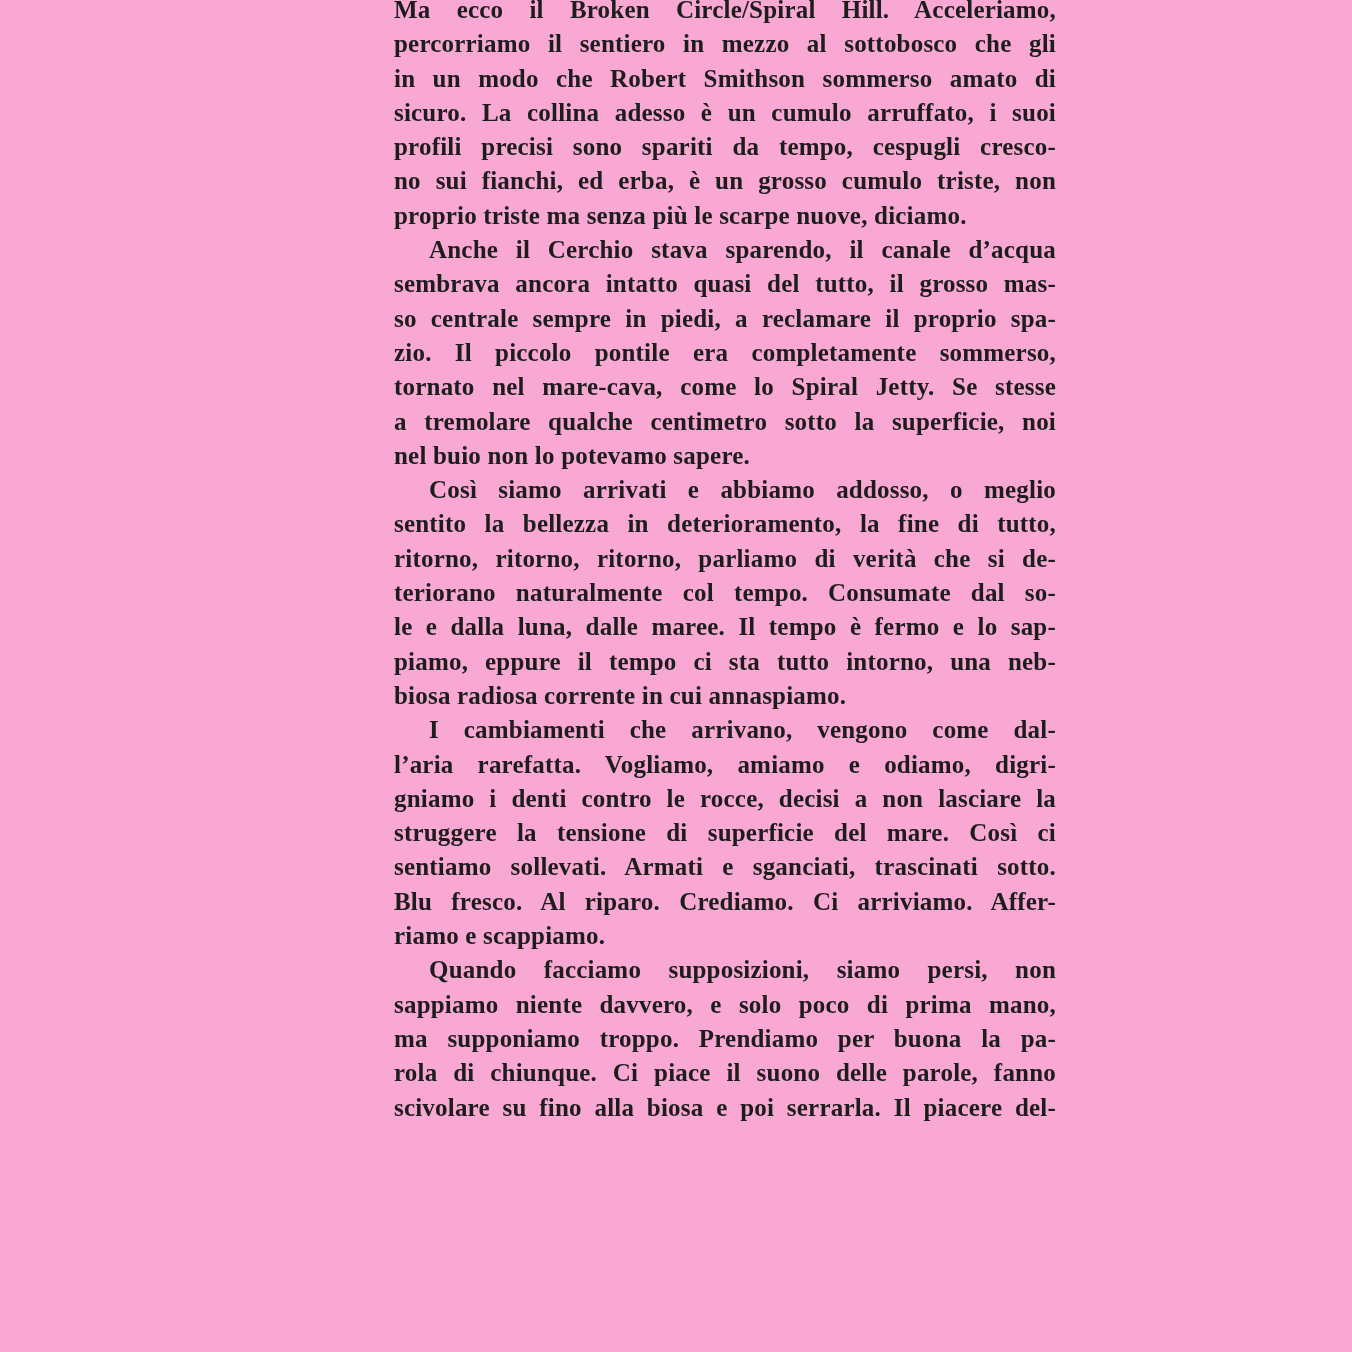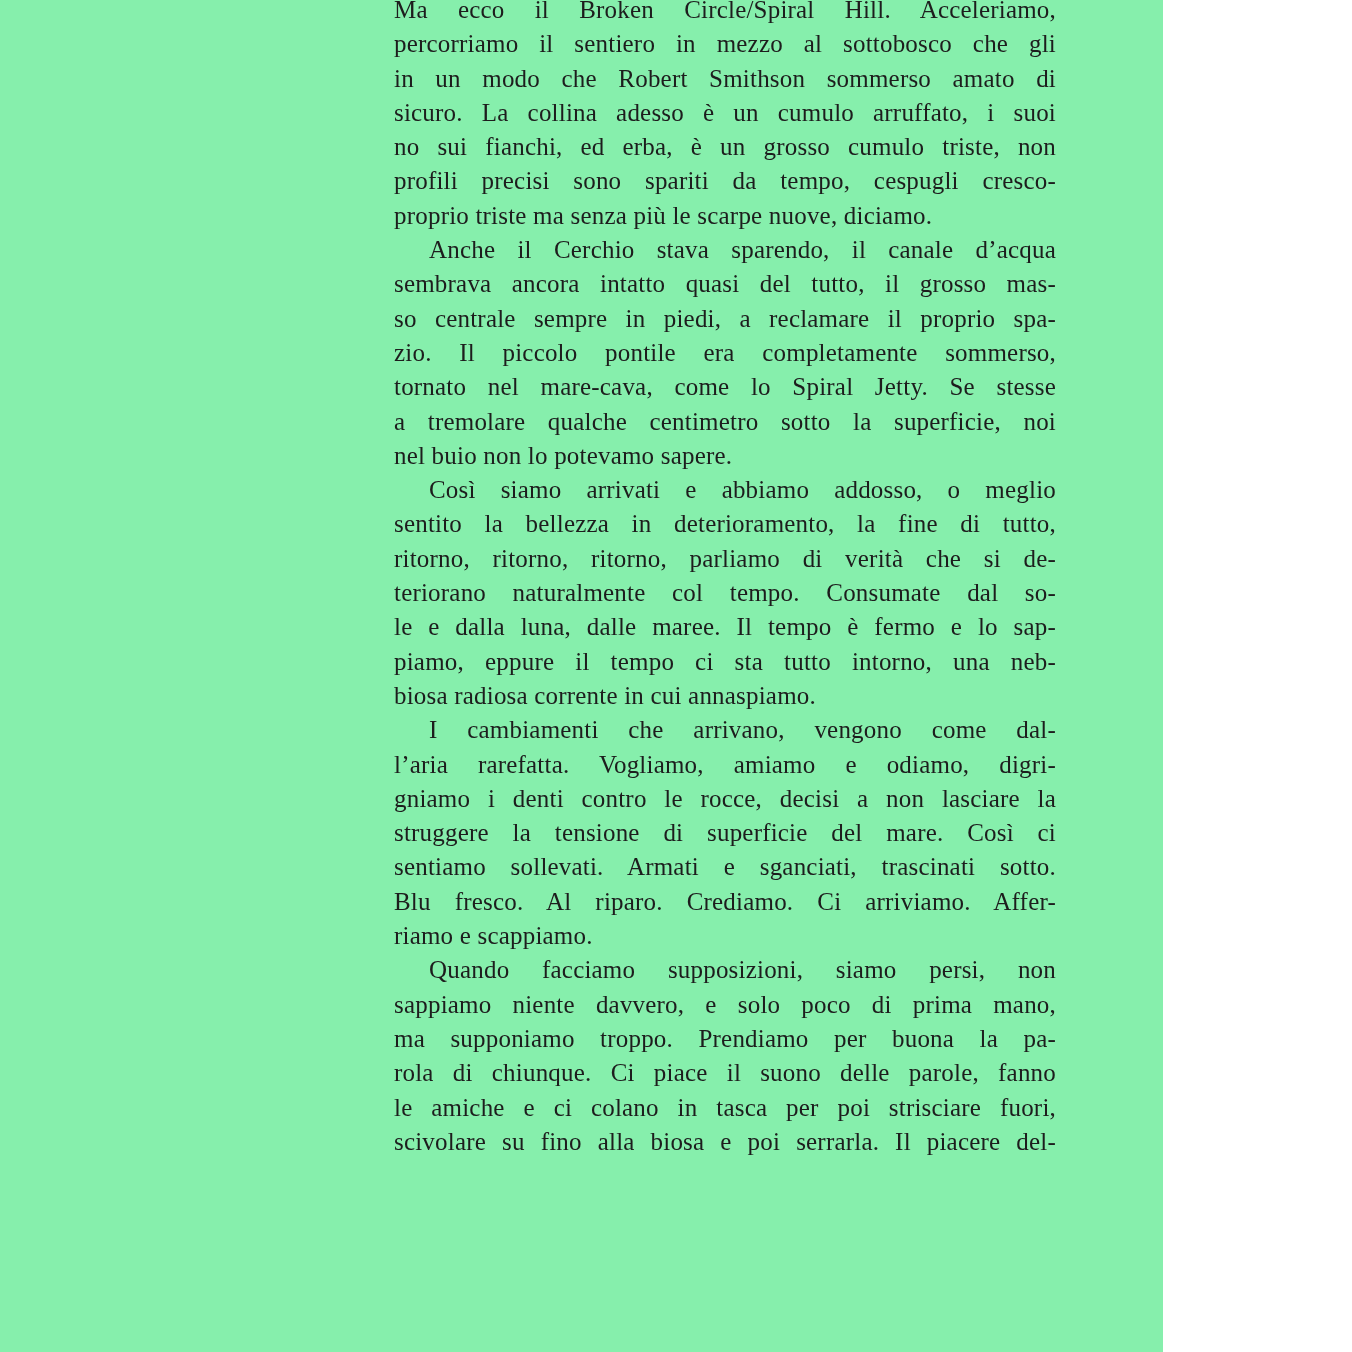--- a/index.html
+++ b/index.html
@@ -1,23 +1,24 @@
 <!DOCTYPE html>
 <html><head>
 <meta charset="utf-8">
 <style>
   html, body { margin: 0; padding: 0; background: #ffffff; }
   .page {
     position: relative;
-    width: 1163px;
+    width: 1352px;
     height: 1352px;
-    background: #86efac;
+    background: #f9a8d4;
     font-family: "Liberation Serif", "DejaVu Serif", serif;
     color: #1d1d1d;
     overflow: hidden;
+    font-weight: bold;
   }
   .text-block {
     position: absolute;
     left: 394px;
     top: -7px;
     width: 662px;
   }
   .para { margin: 0; padding: 0; }
   .line {
     font-size: 25px;
@@ -44,22 +45,22 @@
 </head>
 <body>
 
 <div class="page">
   <div class="text-block" id="text-col">
       <div class="para">
         <div class="line">Ma ecco il Broken Circle/Spiral Hill. Acceleriamo,</div>
         <div class="line">percorriamo il sentiero in mezzo al sottobosco che gli</div>
         <div class="line">in un modo che Robert Smithson sommerso amato di</div>
         <div class="line">sicuro. La collina adesso è un cumulo arruffato, i suoi</div>
+        <div class="line">profili precisi sono spariti da tempo, cespugli cresco-</div>
         <div class="line">no sui fianchi, ed erba, è un grosso cumulo triste, non</div>
-        <div class="line">profili precisi sono spariti da tempo, cespugli cresco-</div>
         <div class="line lastline">proprio triste ma senza più le scarpe nuove, diciamo.</div>
       </div>
       <div class="para indent">
         <div class="line">Anche il Cerchio stava sparendo, il canale d’acqua</div>
         <div class="line">sembrava ancora intatto quasi del tutto, il grosso mas-</div>
         <div class="line">so centrale sempre in piedi, a reclamare il proprio spa-</div>
         <div class="line">zio. Il piccolo pontile era completamente sommerso,</div>
         <div class="line">tornato nel mare-cava, come lo Spiral Jetty. Se stesse</div>
         <div class="line">a tremolare qualche centimetro sotto la superficie, noi</div>
         <div class="line lastline">nel buio non lo potevamo sapere.</div>
@@ -80,18 +81,17 @@
         <div class="line">struggere la tensione di superficie del mare. Così ci</div>
         <div class="line">sentiamo sollevati. Armati e sganciati, trascinati sotto.</div>
         <div class="line">Blu fresco. Al riparo. Crediamo. Ci arriviamo. Affer-</div>
         <div class="line lastline">riamo e scappiamo.</div>
       </div>
       <div class="para indent">
         <div class="line">Quando facciamo supposizioni, siamo persi, non</div>
         <div class="line">sappiamo niente davvero, e solo poco di prima mano,</div>
         <div class="line">ma supponiamo troppo. Prendiamo per buona la pa-</div>
         <div class="line">rola di chiunque. Ci piace il suono delle parole, fanno</div>
-        <div class="line">le amiche e ci colano in tasca per poi strisciare fuori,</div>
         <div class="line">scivolare su fino alla biosa e poi serrarla. Il piacere del-</div>
       </div>
     </div>
   <div class="page-number">22</div>
 </div>
 
 </body></html>

